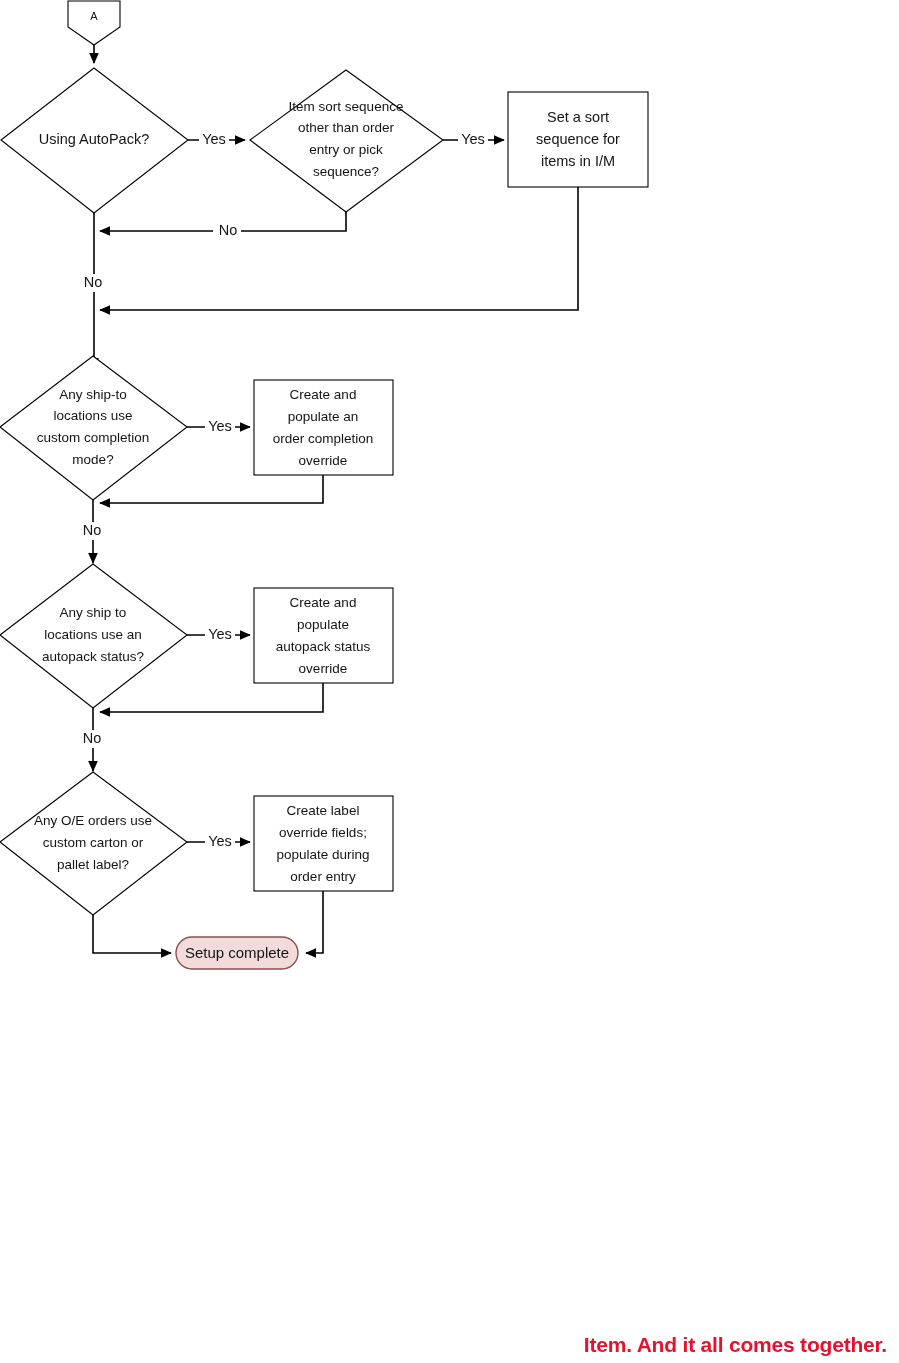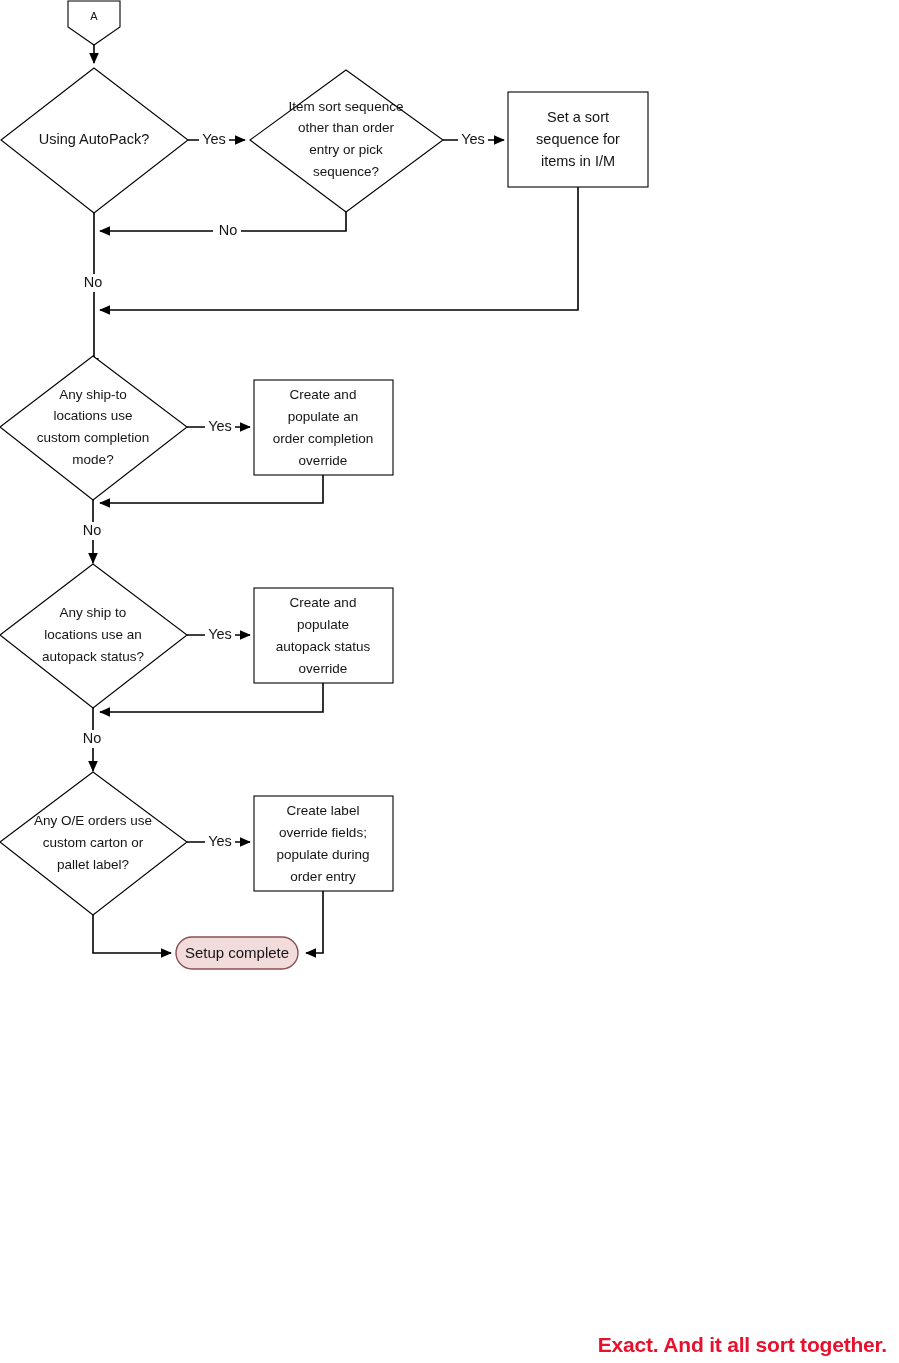--- a/index.html
+++ b/index.html
@@ -211,14 +211,14 @@
     <path class="conn" d="M 93,915 L 93,953 L 171,953" marker-end="url(#arrow)"></path>
 
     <path class="conn" d="M 323,891 L 323,953 L 306,953" marker-end="url(#arrow)"></path>
 
     <g>
       <rect class="shape-terminator" x="176" y="937" width="122" height="32" rx="16" ry="16" fill="#F2DCDB"></rect>
       <text class="terminator-text" x="237" y="954">Setup complete</text>
     </g>
   </svg>
 
-  <div id="tagline">Exact. And it all sort together.</div>
+  <div id="tagline">Item. And it all comes together.</div>
 </div>
 
 </body></html>

